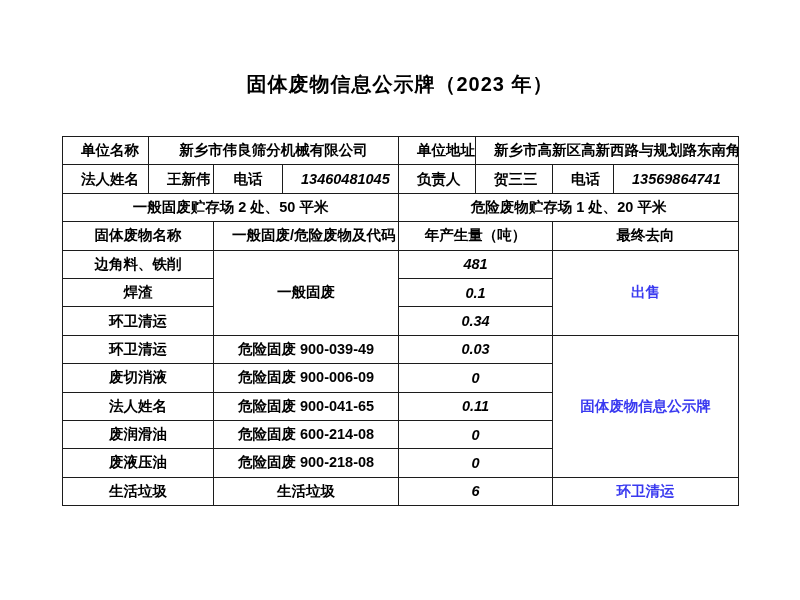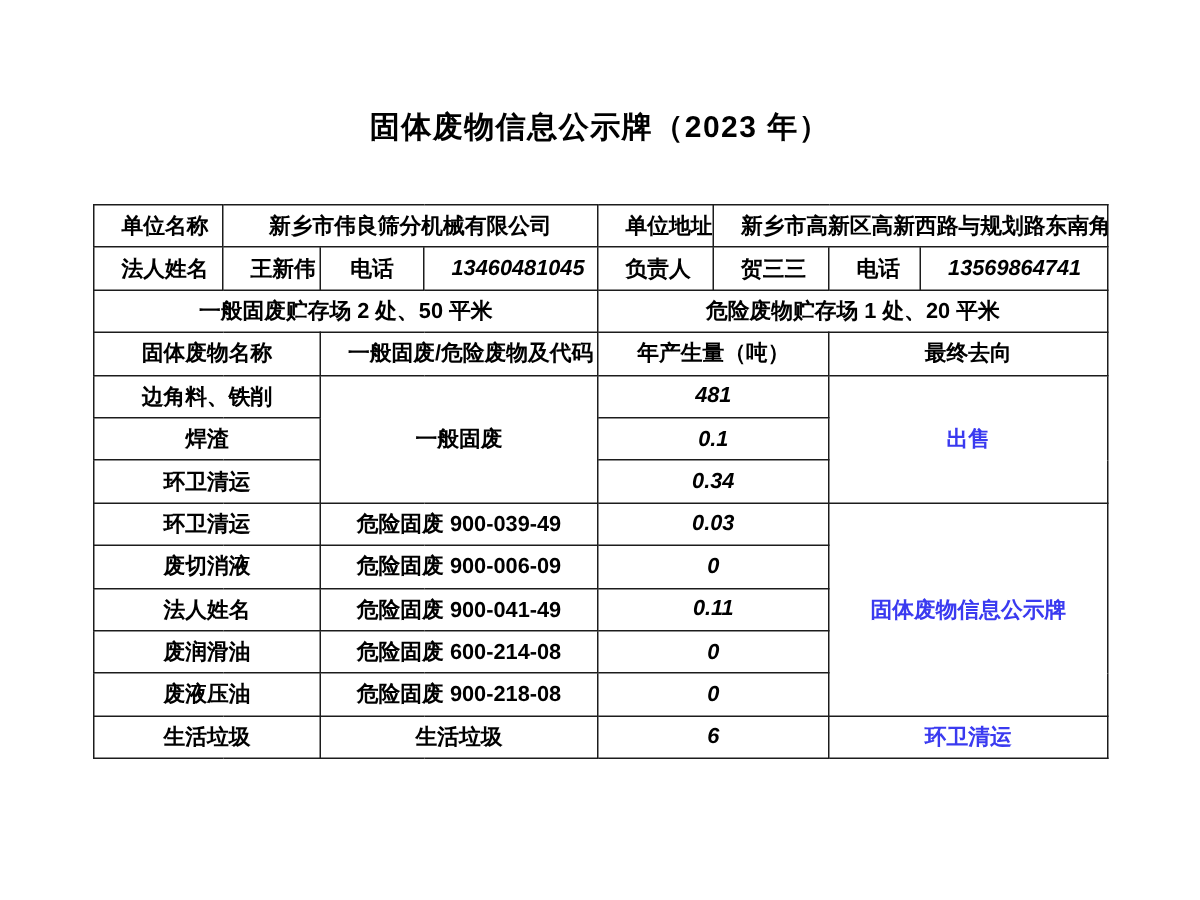--- a/index.html
+++ b/index.html
@@ -105,21 +105,21 @@
     <td colspan="2" class="num">0.03</td>
     <td colspan="2" rowspan="5" class="dest">固体废物信息公示牌</td>
   </tr>
   <tr>
     <td colspan="2">废切消液</td>
     <td colspan="2">危险固废 900-006-09</td>
     <td colspan="2" class="num">0</td>
   </tr>
   <tr>
     <td colspan="2">法人姓名</td>
-    <td colspan="2">危险固废 900-041-49</td>
+    <td colspan="2">危险固废 900-041-65</td>
     <td colspan="2" class="num">0.11</td>
   </tr>
   <tr>
     <td colspan="2">废润滑油</td>
     <td colspan="2">危险固废 600-214-08</td>
     <td colspan="2" class="num">0</td>
   </tr>
   <tr>
     <td colspan="2">废液压油</td>
     <td colspan="2">危险固废 900-218-08</td>

